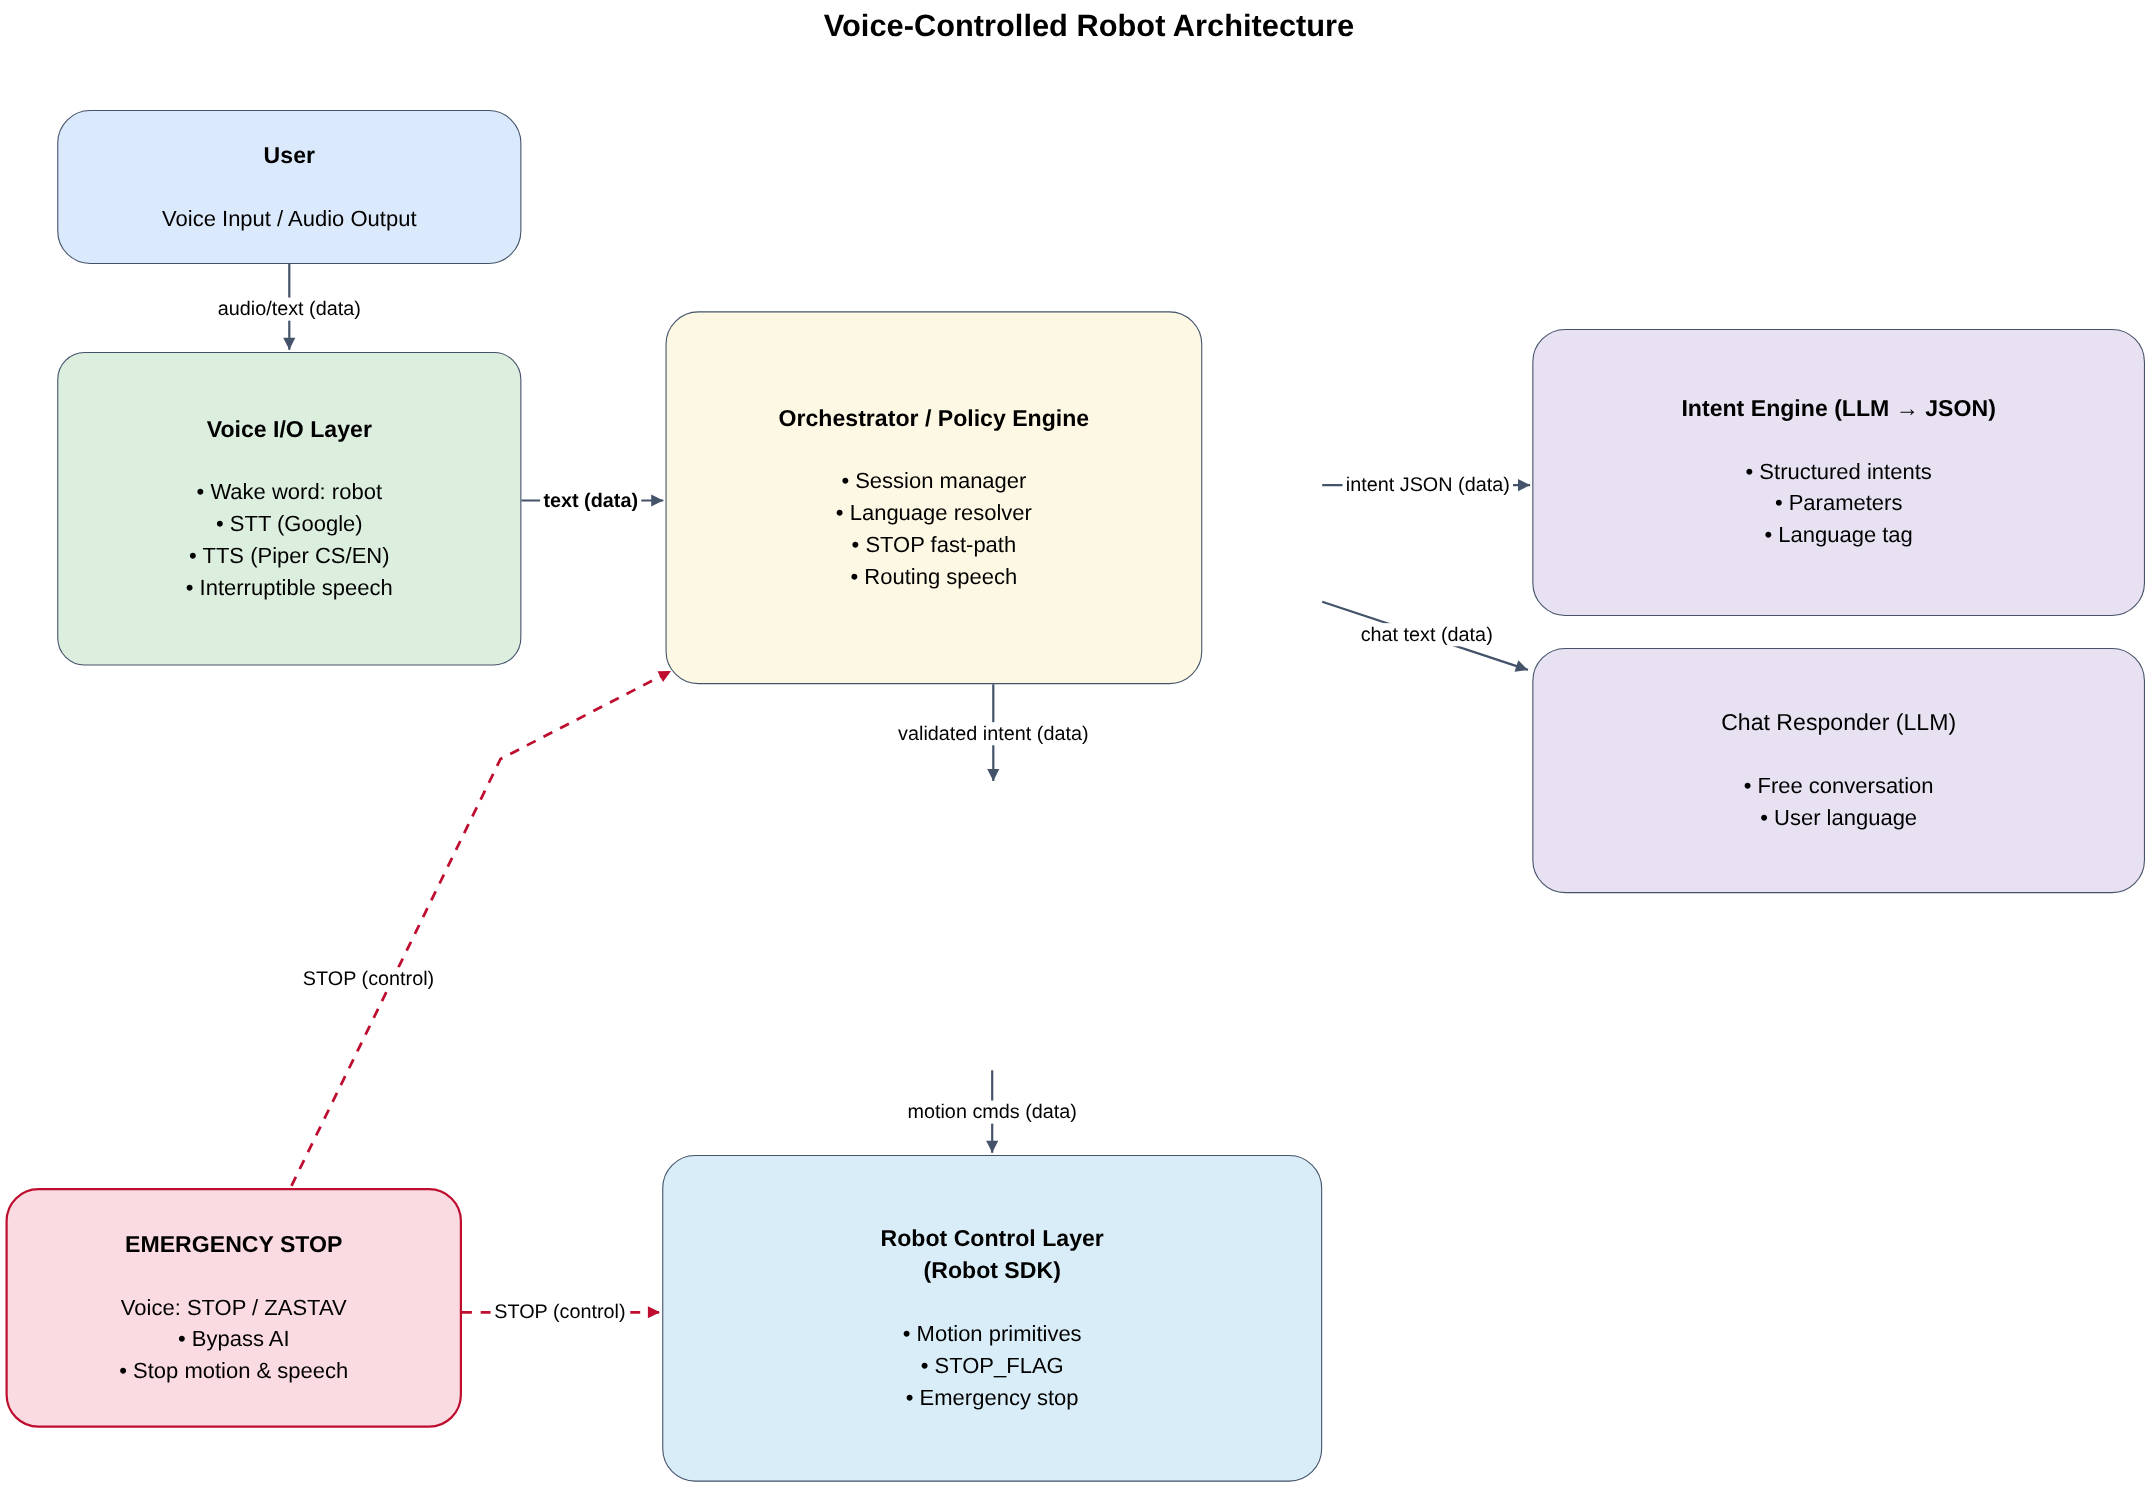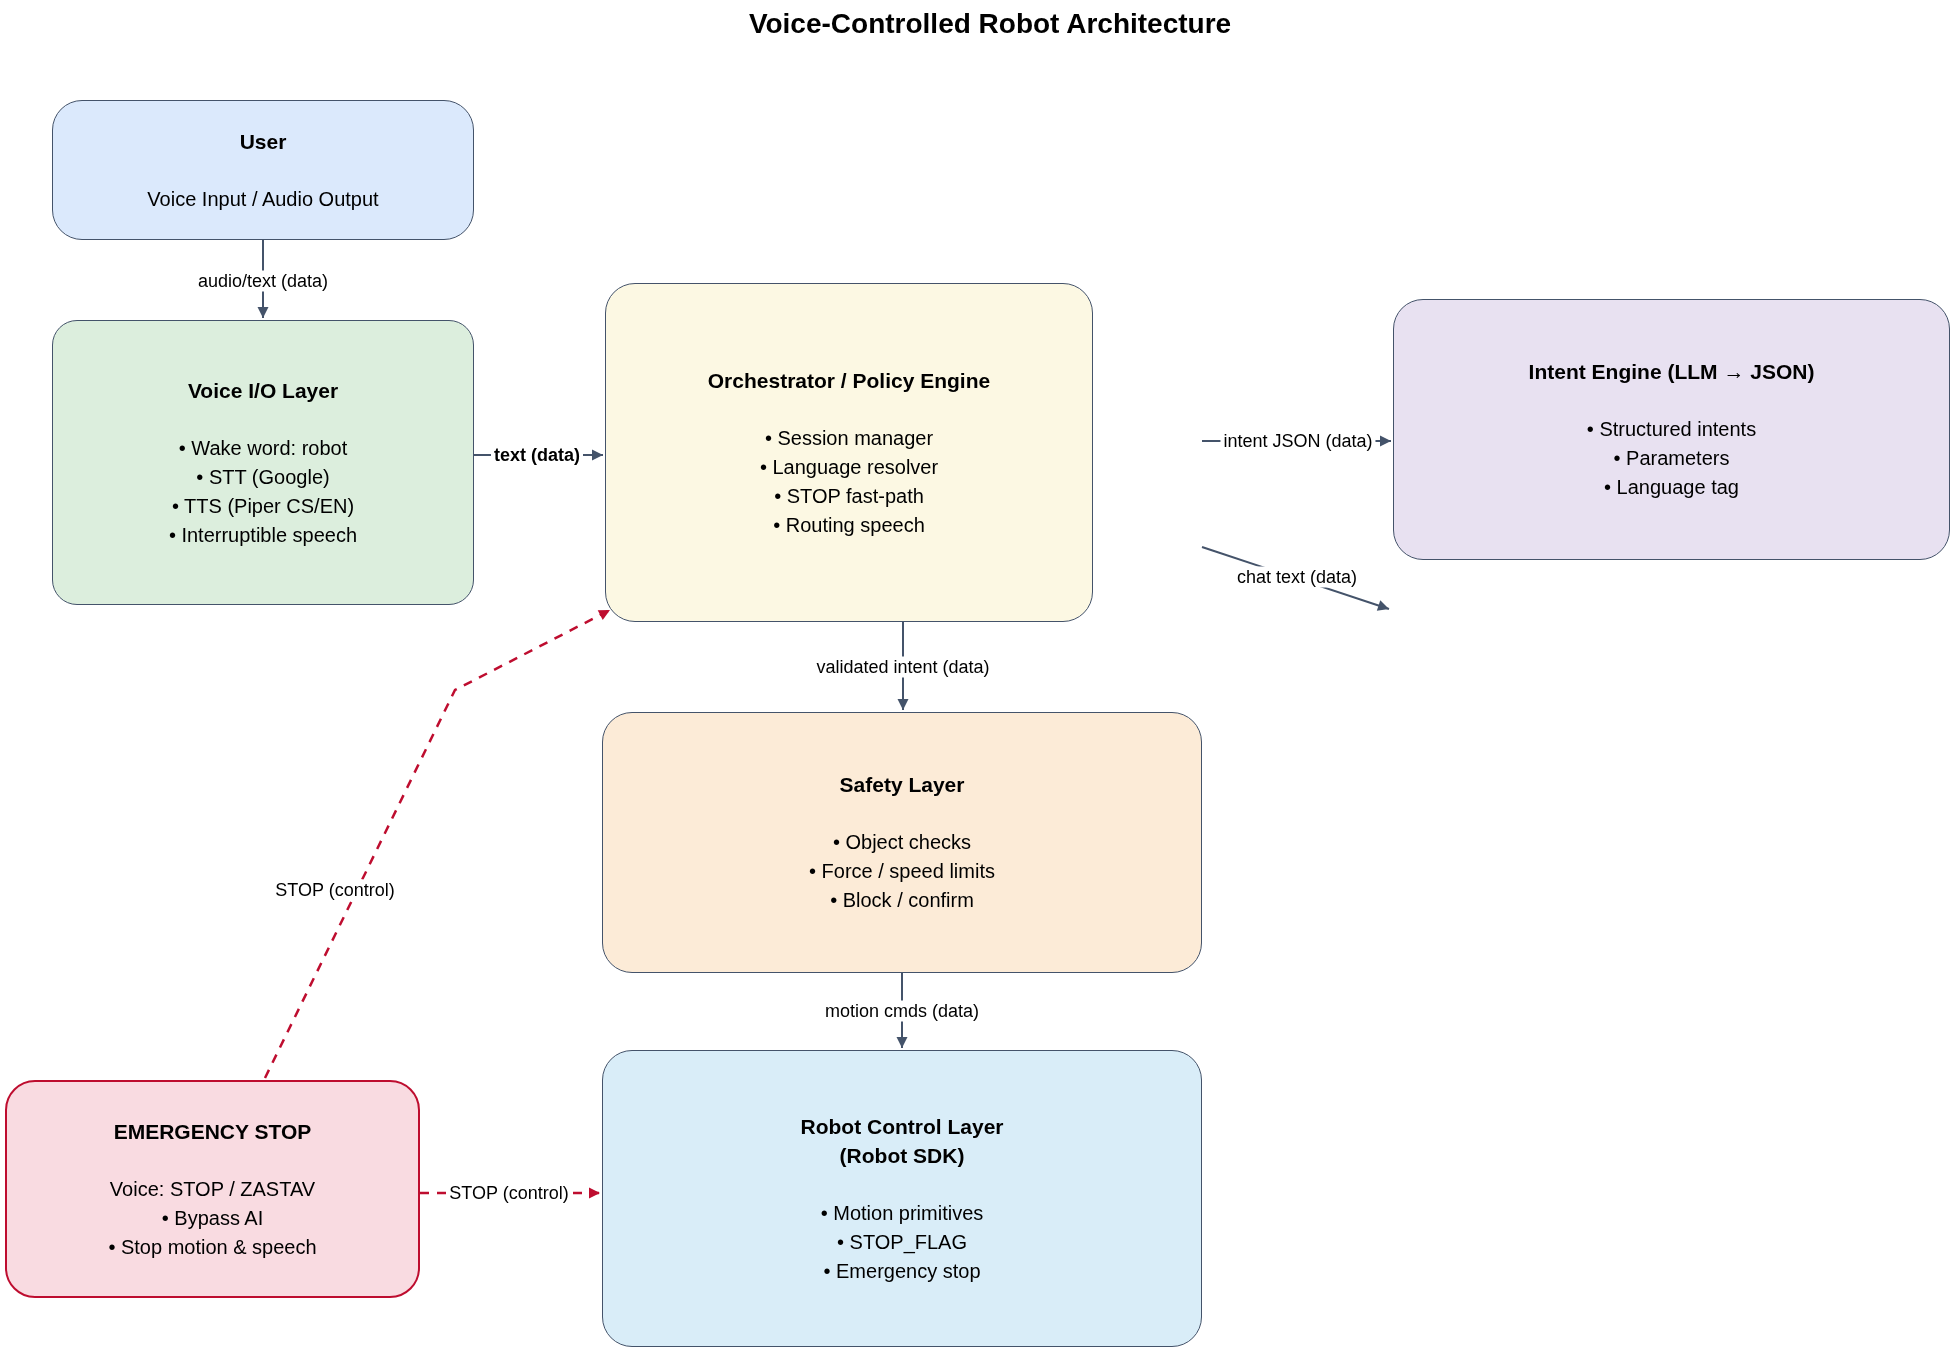--- a/index.html
+++ b/index.html
@@ -131,27 +131,26 @@
     <div class="line">• Routing speech</div>
   </div>
 
   <div class="node intent">
     <div class="node-title">Intent Engine (LLM → JSON)</div>
     <div class="line">• Structured intents</div>
     <div class="line">• Parameters</div>
     <div class="line">• Language tag</div>
   </div>
 
+  <div class="node chat">
+    <div class="node-title plain">Chat Responder (LLM)</div>
+    <div class="line">• Free conversation</div>
+    <div class="line">• User language</div>
+  </div>
 
-  <div class="node safety">
-    <div class="node-title">Safety Layer</div>
-    <div class="line">• Object checks</div>
-    <div class="line">• Force / speed limits</div>
-    <div class="line">• Block / confirm</div>
-  </div>
 
   <div class="node robot">
     <div class="title-group">
       <div class="node-title">Robot Control Layer</div>
       <div class="node-title">(Robot SDK)</div>
     </div>
     <div class="line">• Motion primitives</div>
     <div class="line">• STOP_FLAG</div>
     <div class="line">• Emergency stop</div>
   </div>

